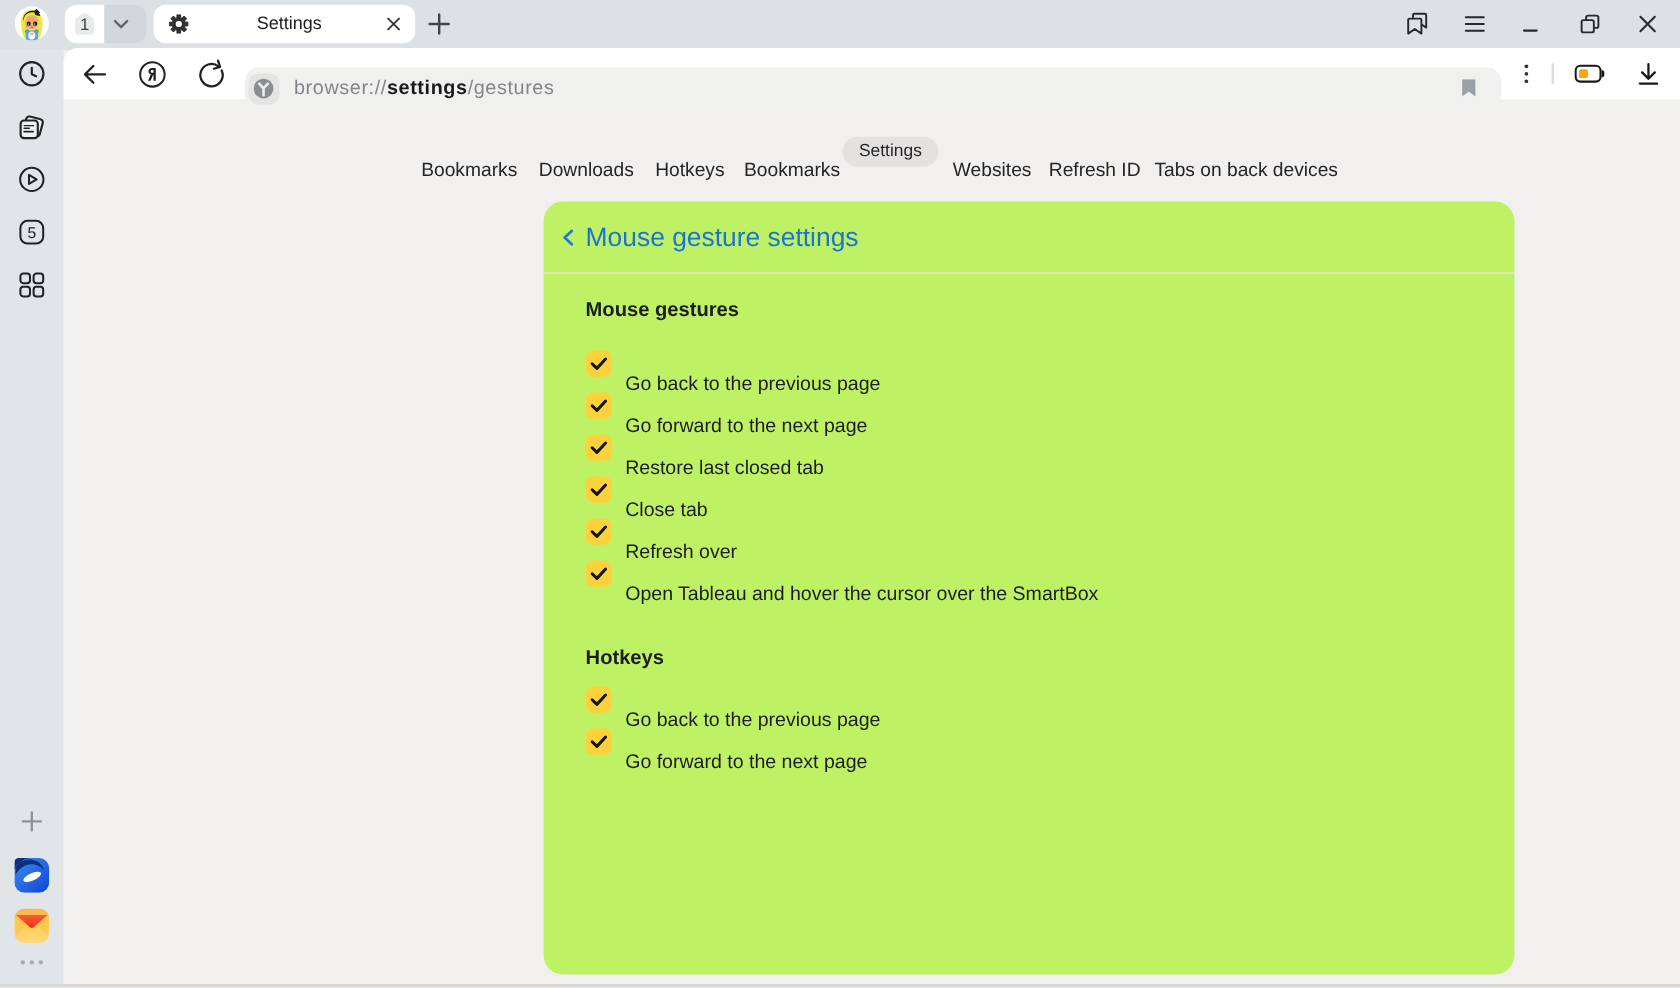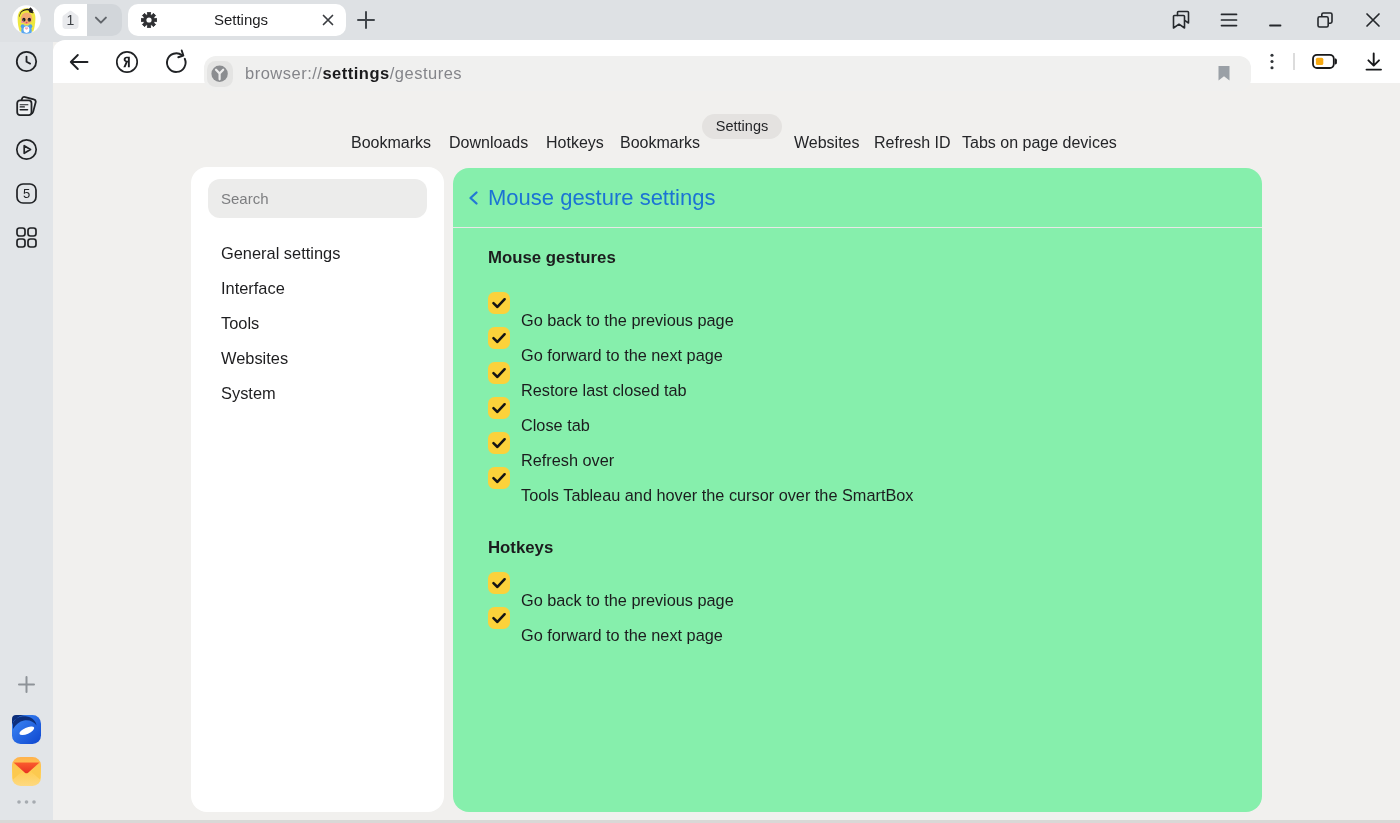--- a/index.html
+++ b/index.html
@@ -22,21 +22,21 @@
 #urlbadge { left:2.5px; top:4.5px; width:26px; height:26px; background:#e4e4e3; border-radius:8.5px; }
 #urltext { left:41px; top:0; height:35px; line-height:35px; font-size:16.5px; letter-spacing:0.5px; color:#84858a; }
 #urltext b { color:#1b1b1d; font-weight:bold; }
 
 #nav { position:absolute; left:0; top:30.5px; width:1346px; height:25px; }
 .navitem { position:absolute; top:16px; height:25px; line-height:25px; font-size:16px; color:#242528; white-space:nowrap;text-align:right; }
 #settingspill { position:absolute; left:649px; top:0; width:80px; height:25px; background:#e4e2e0; border-radius:13px; text-align:center; }
 #leftcard { position:absolute; left:138px; top:84px; width:253px; height:645px; background:#ffffff; border-radius:16px; }
 #search { position:absolute; left:17px; top:12px; width:219px; height:39px; background:#ececeb; border-radius:12px; line-height:39px; padding-left:13px; font-size:15px; color:#7d7e80; }
 .menuitem { position:absolute; left:30px; height:22px; line-height:22px; font-size:16.4px; color:#1e1e20; }
-#rightcard { position:absolute; left:400px; top:85px; width:809px; height:644px; background:#86efac; border-radius:16px; }
+#rightcard { position:absolute; left:400px; top:85px; width:809px; height:644px; background:#bef264; border-radius:16px; }
 #rtitle { position:absolute; left:35px; top:0px; height:59px; line-height:59px; font-size:22px; color:#1b73d4; }
 #rdivider { position:absolute; left:0; top:59px; width:809px; height:1px; background:#e9e8e7; }
 .h2 { position:absolute; left:35px; font-size:16.8px; font-weight:bold; color:#1c1c1e; height:22px; line-height:22px; }
 .row { position:absolute; left:35px; height:22px; }
 .cb { position:absolute; left:0; top:0px; width:22px; height:22px; background:#fbd23b; border-radius:6.5px; }
 .rowlabel { position:absolute; left:33px; top:17px; height:22px; line-height:22px; font-size:16.3px; color:#1c1c1e; white-space:nowrap; }
 </style>
 </head>
 <body>
 <div id="win">
@@ -173,29 +173,21 @@
     </svg>
   <div id="content">
     <div id="nav">
       <span class="navitem" style="left:298px">Bookmarks</span>
       <span class="navitem" style="left:396px">Downloads</span>
       <span class="navitem" style="left:493px">Hotkeys</span>
       <span class="navitem" style="left:567px">Bookmarks</span>
       <div id="settingspill"><span style="font-size:14.5px;color:#242528;line-height:25px;">Settings</span></div>
       <span class="navitem" style="left:741px">Websites</span>
       <span class="navitem" style="left:821px">Refresh ID</span>
-      <span class="navitem" style="left:909px">Tabs on page devices</span>
-    </div>
-    <div id="leftcard">
-      <div id="search">Search</div>
-      <div class="menuitem" style="top:75px">General settings</div>
-      <div class="menuitem" style="top:110px">Interface</div>
-      <div class="menuitem" style="top:145px">Tools</div>
-      <div class="menuitem" style="top:180px">Websites</div>
-      <div class="menuitem" style="top:215px">System</div>
+      <span class="navitem" style="left:909px">Tabs on back devices</span>
     </div>
     <div id="rightcard">
       <svg style="position:absolute;left:14px;top:22px" width="12" height="16" viewBox="0 0 12 16">
           <path d="M9.5 2.5 L3.5 8 L9.5 13.5" fill="none" stroke="#2278d5" stroke-width="2.3" stroke-linecap="round" stroke-linejoin="round"></path>
         </svg>
       <div id="rtitle">Mouse gesture settings</div>
       <div id="rdivider"></div>
       <div class="h2" style="top:79px">Mouse gestures</div>
       <div class="row" style="top:124px">
           <div class="cb"><svg width="22" height="22" viewBox="0 0 21 21">
@@ -224,21 +216,21 @@
       <div class="row" style="top:264px">
           <div class="cb"><svg width="22" height="22" viewBox="0 0 21 21">
               <path d="M5.2 10.6 L9 14.3 L15.9 6.9" fill="none" stroke="#141414" stroke-width="2.4" stroke-linecap="round" stroke-linejoin="round"></path>
             </svg></div>
           <div class="rowlabel">Refresh over</div>
         </div>
       <div class="row" style="top:299px">
           <div class="cb"><svg width="22" height="22" viewBox="0 0 21 21">
               <path d="M5.2 10.6 L9 14.3 L15.9 6.9" fill="none" stroke="#141414" stroke-width="2.4" stroke-linecap="round" stroke-linejoin="round"></path>
             </svg></div>
-          <div class="rowlabel">Tools Tableau and hover the cursor over the SmartBox</div>
+          <div class="rowlabel">Open Tableau and hover the cursor over the SmartBox</div>
         </div>
       <div class="h2" style="top:369px">Hotkeys</div>
       <div class="row" style="top:404px">
           <div class="cb"><svg width="22" height="22" viewBox="0 0 21 21">
               <path d="M5.2 10.6 L9 14.3 L15.9 6.9" fill="none" stroke="#141414" stroke-width="2.4" stroke-linecap="round" stroke-linejoin="round"></path>
             </svg></div>
           <div class="rowlabel">Go back to the previous page</div>
         </div>
       <div class="row" style="top:439px">
           <div class="cb"><svg width="22" height="22" viewBox="0 0 21 21">

